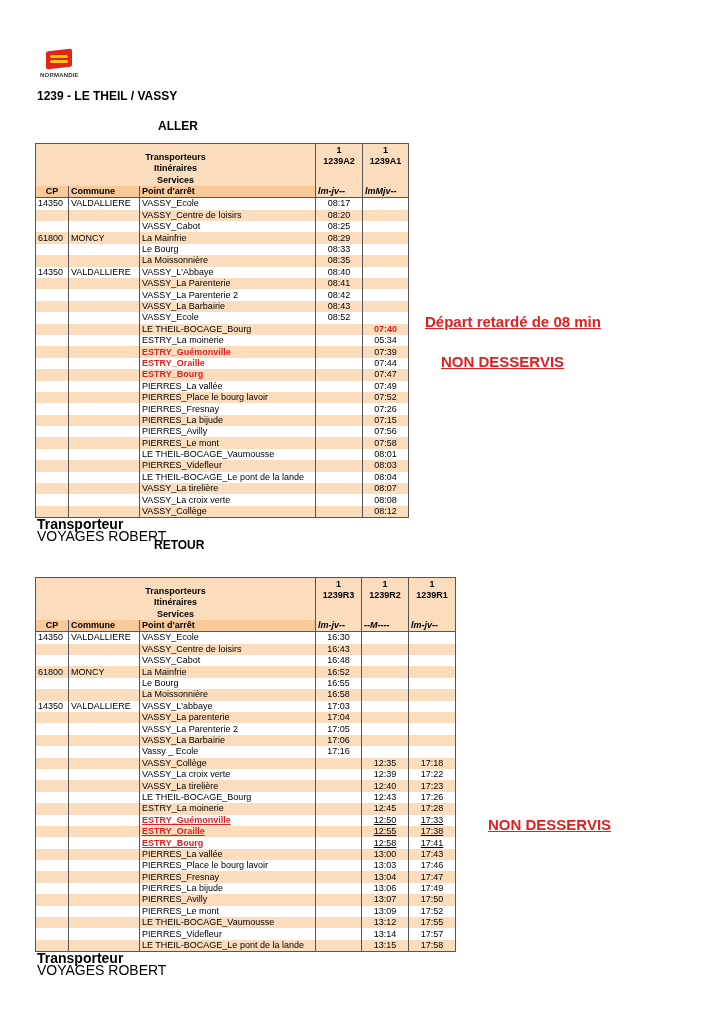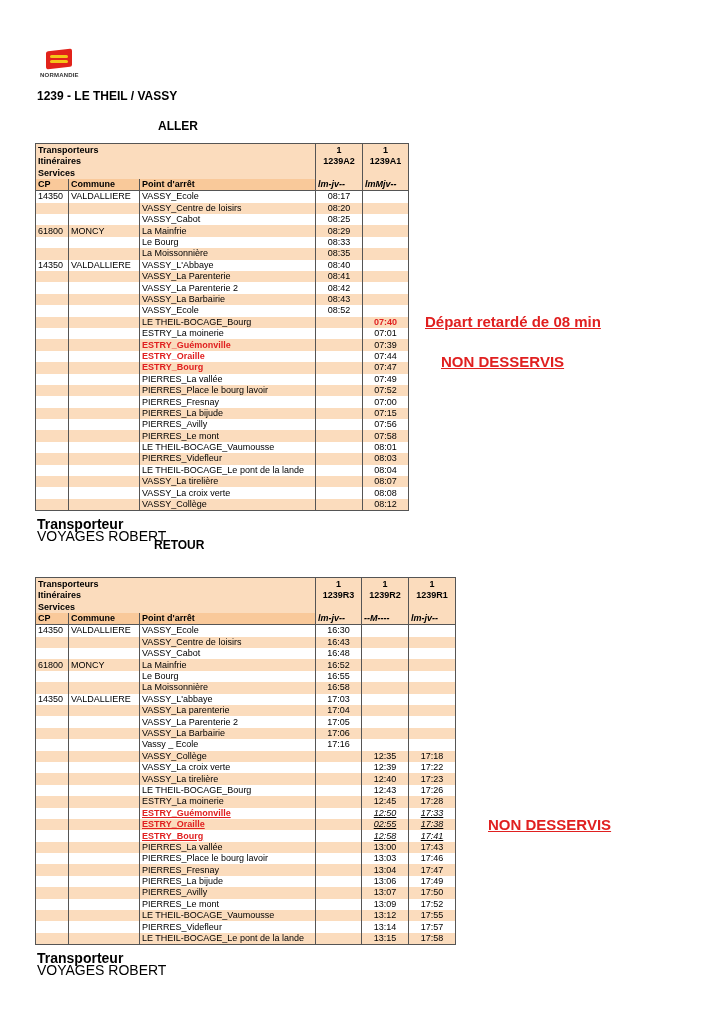--- a/index.html
+++ b/index.html
@@ -6,32 +6,32 @@
   body { width:724px; height:1024px; position:relative; font-family:"Liberation Sans", sans-serif; color:#000; overflow:hidden; }
   .logo { position:absolute; left:40px; top:50px; width:40px; height:32px; }
   .logo .flag { position:absolute; left:6px; top:0; width:26px; height:18px; background:#e2231a; transform:skewY(-6deg); border-radius:2px; }
   .logo .lion { position:absolute; left:10px; top:5px; width:18px; height:3px; background:#f5c518; box-shadow:0 5px 0 #f5c518; border-radius:2px; }
   .logo .txt { position:absolute; left:0; top:22px; font-size:6px; font-weight:bold; color:#333; letter-spacing:0.2px; }
   .title { position:absolute; left:37px; top:89px; font-size:12px; font-weight:bold; }
   .sec { position:absolute; font-size:12px; font-weight:bold; }
   table.tt { position:absolute; border-collapse:collapse; font-size:9px; table-layout:fixed; }
   table.tt td { padding:0 2px; height:11.4px; line-height:11px; white-space:nowrap; overflow:hidden; border-left:1px solid #555; border-right:1px solid #555; }
   table.tt tr.hdr td { background:#fbdcbd; font-weight:bold; vertical-align:top; border-top:1px solid #555; }
-  table.tt tr.hdr td.lab { text-align:left; line-height:11.3px; padding-top:1px; }
+  table.tt tr.hdr td.lab { text-align:center; line-height:11.3px; padding-top:8px; }
   table.tt tr.hdr td.svc { text-align:center; line-height:11.3px; padding-top:1px; }
   table.tt tr.colh td { background:#f9c99a; font-weight:bold; border-bottom:1px solid #555; }
-  table.tt tr.colh td.c { }
+  table.tt tr.colh td.c { text-align:center; }
   table.tt tr.colh td.svcb { background:#fbdcbd; text-align:left;font-style:italic; }
   table.tt tr.alt td { background:#fbdcbd; }
   table.tt tr.last td { border-bottom:1px solid #555; }
   table.tt td.t { text-align:center; }
   table.tt td.cp { text-align:left; }
   .red { color:#e02020; font-weight:bold; }
   .redu { color:#e02020; font-weight:bold; text-decoration:underline; }
-  .u { text-decoration:underline;font-style:italic; }
+  .u { text-decoration:underline; }
   .note { position:absolute; font-size:15px; font-weight:bold; color:#e02020; text-decoration:underline; }
   .transp { position:absolute; left:37px; font-size:14px; line-height:12px; }
   .transp b { display:block; }
 </style>
 </head>
 <body>
 
 <div class="logo">
   <div class="flag"></div>
   <div class="lion"></div>
@@ -157,21 +157,21 @@
         <td></td>
         <td class="">LE THEIL-BOCAGE_Bourg</td>
         <td class="t"></td>
         <td class="t red">07:40</td>
       </tr>
       <tr class="">
         <td class="cp"></td>
         <td></td>
         <td class="">ESTRY_La moinerie</td>
         <td class="t"></td>
-        <td class="t">07:01</td>
+        <td class="t">05:34</td>
       </tr>
       <tr class="alt">
         <td class="cp"></td>
         <td></td>
         <td class="red">ESTRY_Guémonville</td>
         <td class="t"></td>
         <td class="t">07:39</td>
       </tr>
       <tr class="">
         <td class="cp"></td>
@@ -199,21 +199,21 @@
         <td></td>
         <td class="">PIERRES_Place le bourg lavoir</td>
         <td class="t"></td>
         <td class="t">07:52</td>
       </tr>
       <tr class="">
         <td class="cp"></td>
         <td></td>
         <td class="">PIERRES_Fresnay</td>
         <td class="t"></td>
-        <td class="t">07:00</td>
+        <td class="t">07:26</td>
       </tr>
       <tr class="alt">
         <td class="cp"></td>
         <td></td>
         <td class="">PIERRES_La bijude</td>
         <td class="t"></td>
         <td class="t">07:15</td>
       </tr>
       <tr class="">
         <td class="cp"></td>
@@ -458,21 +458,21 @@
         <td class="redu">ESTRY_Guémonville</td>
         <td class="t"></td>
         <td class="t u">12:50</td>
         <td class="t u">17:33</td>
       </tr>
       <tr class="alt">
         <td class="cp"></td>
         <td></td>
         <td class="redu">ESTRY_Oraille</td>
         <td class="t"></td>
-        <td class="t u">02:55</td>
+        <td class="t u">12:55</td>
         <td class="t u">17:38</td>
       </tr>
       <tr class="">
         <td class="cp"></td>
         <td></td>
         <td class="redu">ESTRY_Bourg</td>
         <td class="t"></td>
         <td class="t u">12:58</td>
         <td class="t u">17:41</td>
       </tr>

